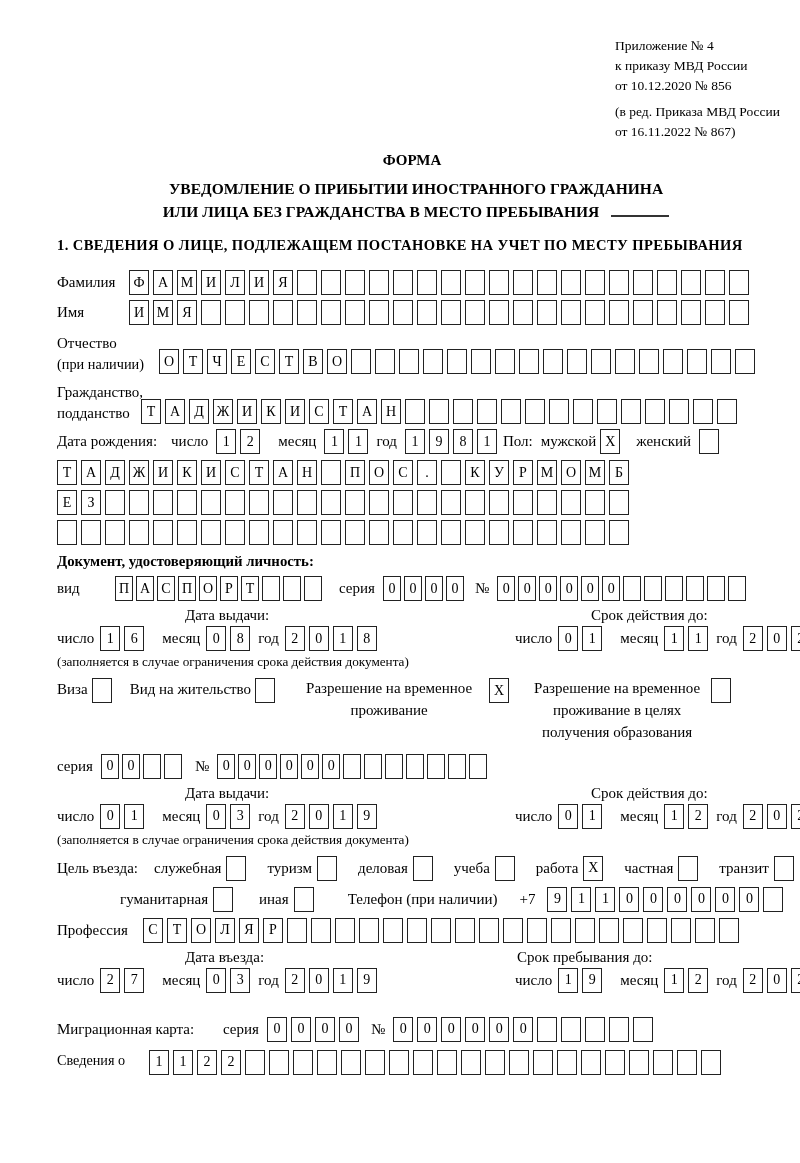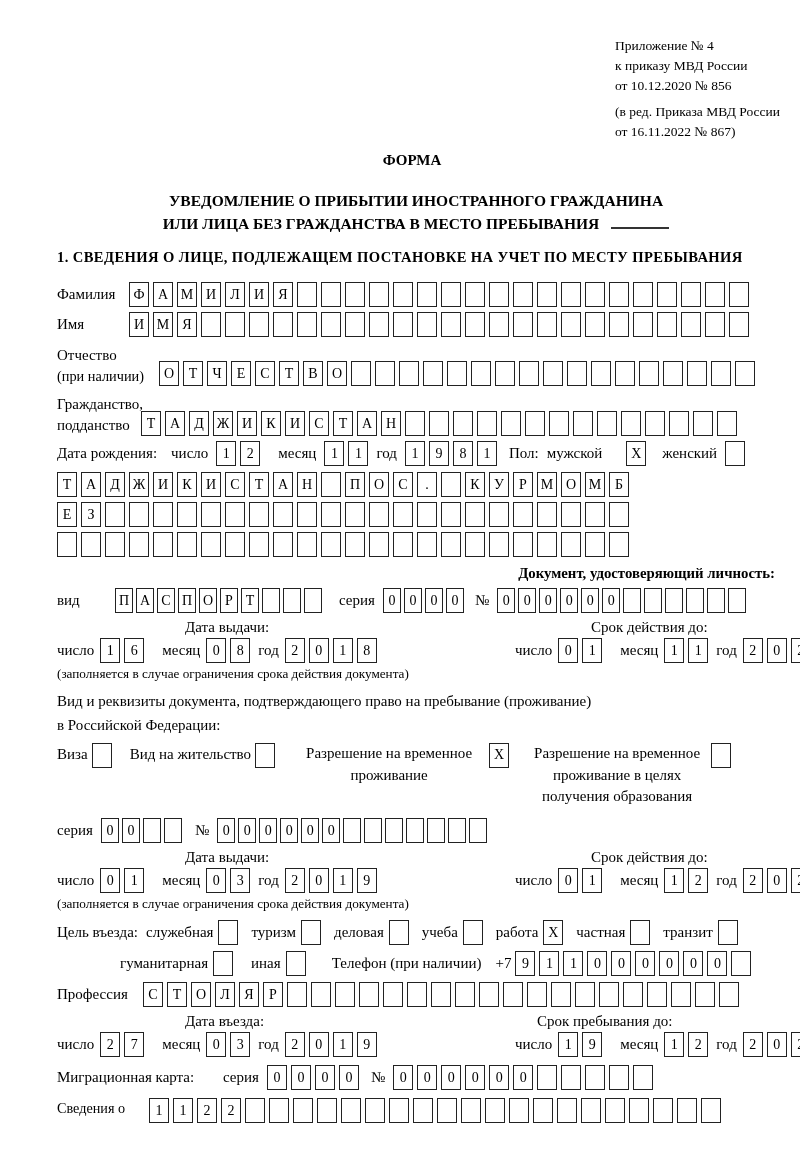--- a/index.html
+++ b/index.html
@@ -6,59 +6,59 @@
   body{width:800px;height:1163px;overflow:hidden;
        font-family:"Liberation Serif","DejaVu Serif",serif;font-size:15px;}
   .page{padding:36px 25px 0 57px;position:relative;}
 
   
   .appendix{margin-left:558px;width:195px;font-size:13.5px;line-height:1.48;}
   .appendix .rev{margin-top:6px;}
   .forma{text-align:center;font-weight:bold;font-size:15px;margin:10px 8px 0 0;}
 
   
-  .title{margin-top:20px;text-align:center;font-weight:bold;font-size:15.5px;line-height:1.5;}
+  .title{margin-top:8px;text-align:center;font-weight:bold;font-size:15.5px;line-height:1.5;}
   .blankline{display:inline-block;width:58px;border-bottom:2px solid #333;height:14px;margin-left:12px;}
   .sec-heading{margin-top:14px;font-weight:bold;font-size:14.6px;letter-spacing:.4px;}
 
   .formbody{margin-top:16px;}
 
   
   .frow{display:flex;align-items:center;margin-bottom:5px;}
   .frow.top{align-items:flex-end;}
   .lbl{margin-right:8px;white-space:nowrap;}
   .lblcol{line-height:1.4;}
   .boxrow{display:inline-flex;flex:none;}
   .cell{width:20px;height:25px;flex:none;border:1.7px solid #222;margin-right:4px;
         display:inline-flex;align-items:center;justify-content:center;
         font-size:14px;box-sizing:border-box;}
   .sm .cell{width:18px;margin-right:3px;}
   .cb{margin-left:4px;}
   .gap{width:14px;flex:none;}
 
-  .center-bold{text-align:right;font-weight:bold;font-size:14.8px;margin:8px 0 6px 0;}
+  .center-bold{text-align:left;font-weight:bold;font-size:14.8px;margin:8px 0 6px 0;}
 
   
   .dateheads{position:relative;height:19px;margin-top:6px;}
   .dateheads .h1{position:absolute;left:128px;}
   .dateheads .h2{position:absolute;left:534px;}
   .daterow{display:flex;align-items:center;margin-bottom:3px;}
   .dategrp{display:flex;align-items:center;}
   .dategrp .lbl{margin-right:6px;}
   .leftgrp{width:400px;flex:none;}
   .note{font-size:13.2px;text-align:left;margin:1px 0 8px 0;}
 
   .intro{line-height:1.55;margin-top:4px;}
 
   .optwrap{display:flex;align-items:flex-start;margin:6px 0 10px 0;}
   .optlabel{white-space:nowrap;}
   .optblock{text-align:center;line-height:1.45;}
   .w185{width:192px;} .w180{width:180px;} .mr20{margin-right:18px;}
 
-  .purpose-row{display:flex;align-items:center;margin-bottom:6px;flex-wrap:nowrap;}
+  .purpose-row{display:flex;align-items:center;margin-bottom:6px;flex-wrap:nowrap;gap:8px;}
   .purpose-row .pair{display:flex;align-items:center;margin-right:9px;}
   .purpose-row .pair .lbl{margin-right:5px;}
   .indent63{margin-left:63px;}
 
   .reps{display:flex;align-items:flex-start;margin-top:8px;}
   .reps .lblcol{width:92px;flex:none;font-size:14.2px;line-height:1.5;}
   .reps .rowscol .boxrow{display:flex;margin-bottom:5px;}
 </style>
 </head>
 <body>
@@ -232,22 +232,22 @@
           <span class="cell">1</span>
           <span class="cell">1</span>
         </span>
       <span class="lbl" style="margin-left:4px">год</span>
       <span class="boxrow">
           <span class="cell">1</span>
           <span class="cell">9</span>
           <span class="cell">8</span>
           <span class="cell">1</span>
         </span>
-      <span class="lbl" style="margin-left:8px">Пол:</span>
-      <span class="lbl" style="margin-right:20px">мужской</span>
+      <span class="lbl" style="margin-left:2px">Пол:</span>
+      <span class="lbl" style="margin-right:0">мужской</span>
       <span class="cell cb">X</span>
       <span class="lbl" style="margin-left:12px;margin-right:4px">женский</span>
       <span class="cell cb"></span>
     </div>
 
     <div class="frow top" style="margin-top:6px">
       <span>
         <span class="boxrow" style="display:flex;margin-bottom:5px">
             <span class="cell">Т</span>
             <span class="cell">А</span>
@@ -409,24 +409,20 @@
         <span class="lbl" style="margin-left:4px">год</span>
         <span class="boxrow">
             <span class="cell">2</span>
             <span class="cell">0</span>
             <span class="cell">2</span>
           </span>
       </span>
     </div>
     <div class="note">(заполняется в случае ограничения срока действия документа)</div>
 
-    <div class="intro">
-      <div>Вид и реквизиты документа, подтверждающего право на пребывание (проживание)</div>
-      <div>в Российской Федерации:</div>
-    </div>
 
     <div class="optwrap">
       <span class="optlabel" style="padding-top:3px">Виза</span>
       <span class="cell cb"></span>
       <span class="gap"></span>
       <span class="optlabel" style="padding-top:3px">Вид на жительство</span>
       <span class="cell cb mr20"></span>
       <span class="optblock w185">Разрешение на временное проживание</span>
       <span class="cell cb mr20">X</span>
       <span class="optblock w180">Разрешение на временное проживание в целях получения образования</span>
@@ -588,21 +584,21 @@
           <span class="cell"></span>
           <span class="cell"></span>
           <span class="cell"></span>
           <span class="cell"></span>
           <span class="cell"></span>
         </span>
     </div>
 
     <div class="dateheads">
       <span class="h1">Дата въезда:</span>
-      <span class="h2" style="left:480px">Срок пребывания до:</span>
+      <span class="h2" style="left:460px">Срок пребывания до:</span>
     </div>
     <div class="daterow">
       <span class="dategrp leftgrp">
         <span class="lbl">число</span>
         <span class="boxrow">
             <span class="cell">2</span>
             <span class="cell">7</span>
           </span>
         <span class="gap"></span>
         <span class="lbl">месяц</span>
@@ -632,21 +628,21 @@
           </span>
         <span class="lbl" style="margin-left:4px">год</span>
         <span class="boxrow">
             <span class="cell">2</span>
             <span class="cell">0</span>
             <span class="cell">2</span>
           </span>
       </span>
     </div>
 
-    <div class="frow" style="margin-top:8px">
+    <div class="frow" style="margin-top:24px">
       <span class="lbl" style="width:158px">Миграционная карта:</span>
       <span class="lbl">серия</span>
       <span class="boxrow">
           <span class="cell">0</span>
           <span class="cell">0</span>
           <span class="cell">0</span>
           <span class="cell">0</span>
         </span>
       <span class="lbl" style="margin-left:8px">№</span>
       <span class="boxrow">

